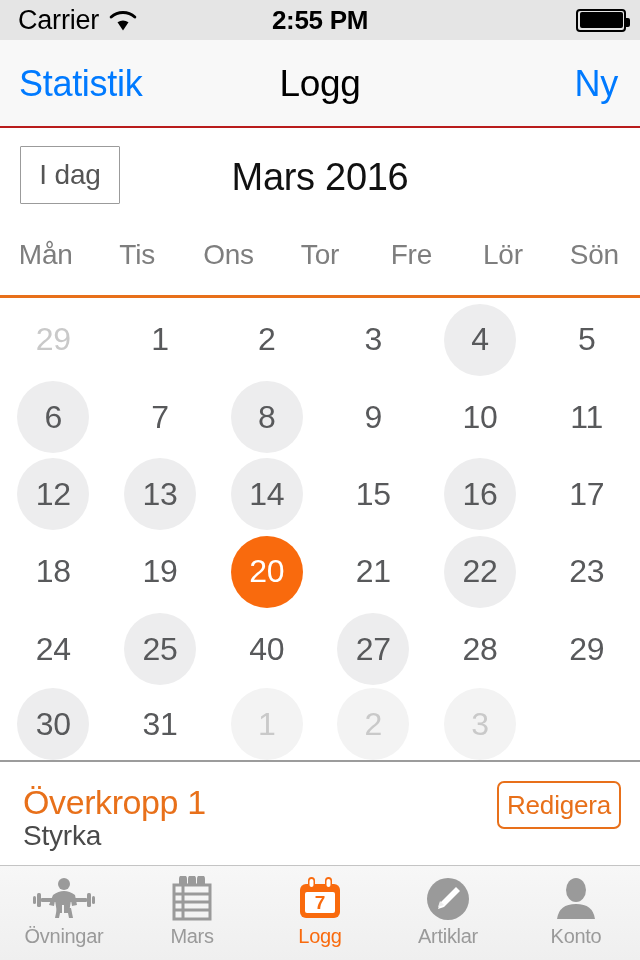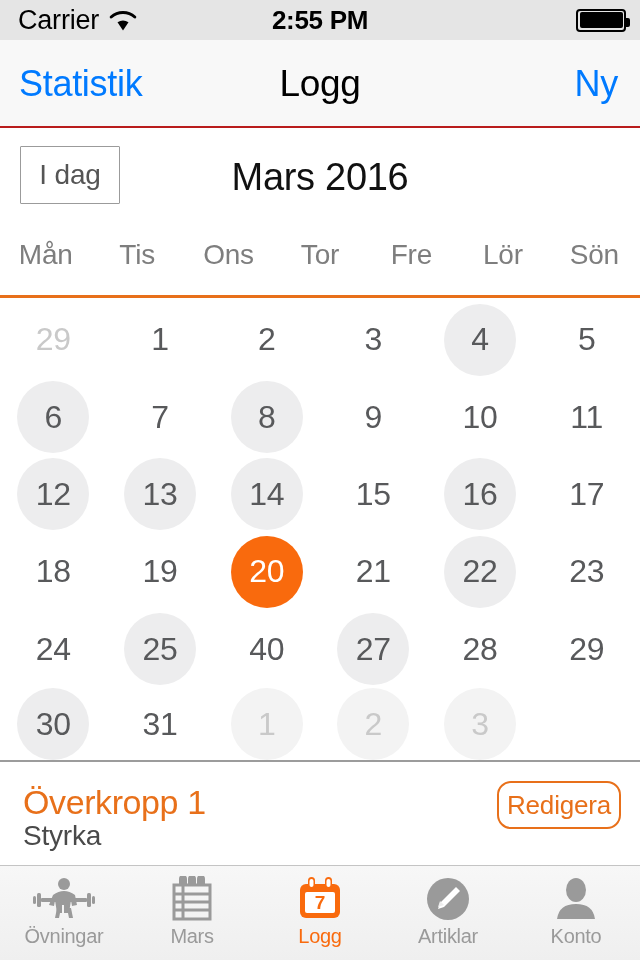--- a/index.html
+++ b/index.html
@@ -89,21 +89,21 @@
   .workout-title {
     position:absolute; left:23px; top:13px;
     font-size:34px; color:#E8701A; letter-spacing:-0.4px;margin-top:8px;
   }
   .workout-sub {
     position:absolute; left:23px; top:58px;
     font-size:28px; color:#4A4A4A; letter-spacing:-0.2px;
   }
   .edit-btn {
     position:absolute; right:19px; top:19px; width:124px; height:48px;
-    border:2px solid #E8701A; border-radius:14px; background:#fff;
+    border:2px solid #E8701A; border-radius:7px; background:#fff;
     display:flex; align-items:center; justify-content:center;
     font-size:26px; color:#E8701A; letter-spacing:-0.2px;
   }
 
   
   .tabbar {
     position:absolute; bottom:0; left:0; width:640px; height:95px;
     background:linear-gradient(180deg,#F7F7F7 0%,#EFEFEF 100%);
     border-top:1px solid #C4C4C4;
     display:grid; grid-template-columns:repeat(5,1fr);

